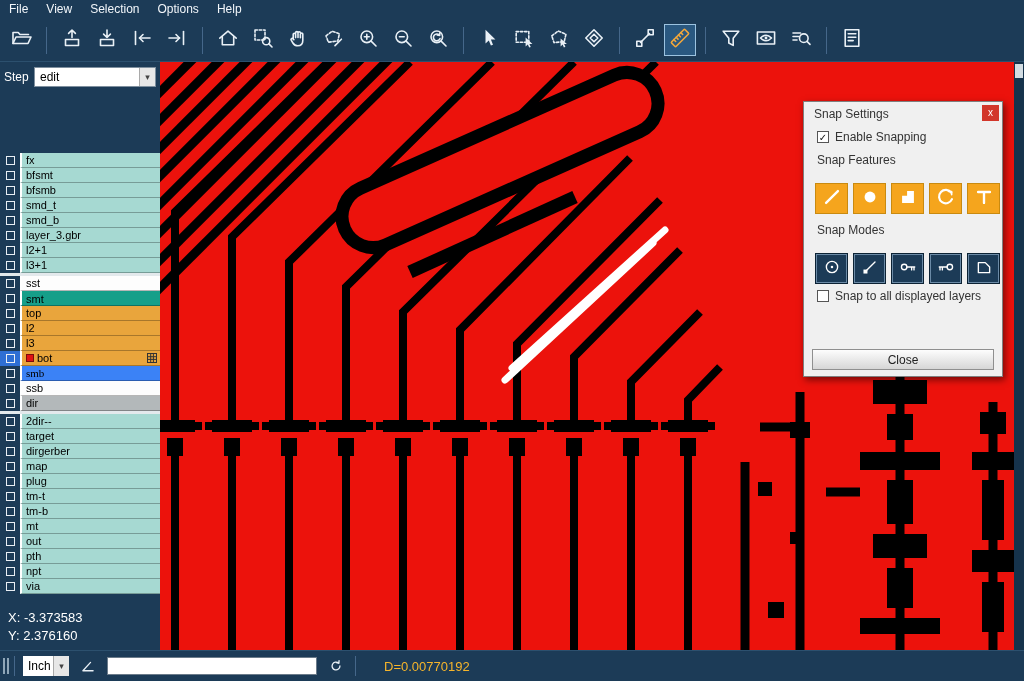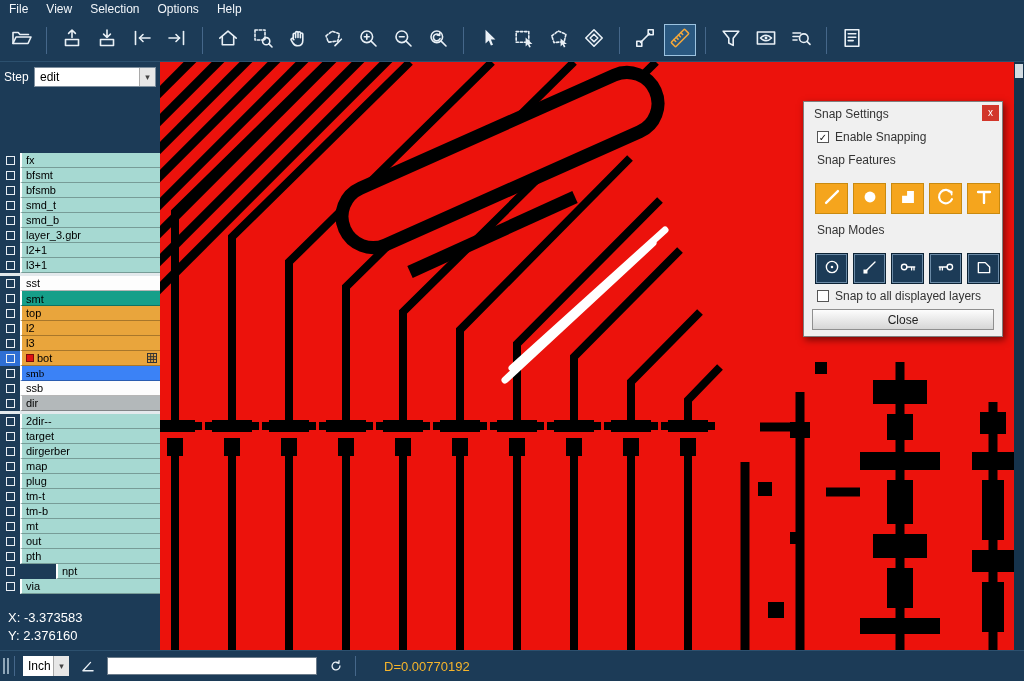--- a/index.html
+++ b/index.html
@@ -39,21 +39,21 @@
     border-left:2px solid #fff; border-bottom:1px solid rgba(0,0,0,.28); position:relative; overflow:hidden; }
   .lsep { height:3px; background:#e3e9ec; }
   .swatch { width:8px; height:8px; border:1px solid #7d0b0b; margin-right:3px; flex:0 0 auto; }
   .gridicon { position:absolute; right:3px; top:2px; }
   .coords { position:absolute; left:8px; bottom:5px; color:#fff; font-size:13px; line-height:18px; }
   
   .canvas { position:absolute; left:160px; top:62px; width:854px; height:588px; background:#ec120c; overflow:hidden; }
   .scroll { position:absolute; right:0; top:62px; width:10px; bottom:31px; background:#16334c; }
   .scrollthumb { position:absolute; top:2px; left:1px; width:8px; height:14px; background:#d3dde3; }
   
-  .dialog { position:absolute; left:803px; top:101px; width:200px; height:236px;
+  .dialog { position:absolute; left:803px; top:101px; width:200px; height:276px;
     background:#f0f0f0; border:1px solid #7f7f7f; box-shadow:2px 3px 7px rgba(0,0,0,.5);
     z-index:40; color:#333; font-size:12px; }
   .dtitle { height:23px; display:flex; align-items:center; padding-left:10px; font-size:12px; color:#333; }
   .dclose { position:absolute; top:3px; right:3px; width:17px; height:16px; background:#d2362a;
     color:#fff; display:flex; align-items:center; justify-content:center; font-size:10px; line-height:1; cursor:default; }
   .dcheckrow { display:flex; align-items:center; gap:6px; padding:5px 0 0 13px; }
   .cbox { width:12px; height:12px; border:1px solid #555; background:#fff; display:flex;
     align-items:center; justify-content:center; font-size:10px; color:#111; flex:0 0 auto; }
   .dlabel { padding:9px 0 16px 13px; color:#333; }
   .featrow { display:flex; gap:5px; padding-left:11px; }
@@ -595,21 +595,21 @@
           <span class="chkbox"></span>
         </div>
         <div class="lname" style="background: rgb(166, 217, 210);">
           <span>pth</span>
         </div>
       </div>
       <div class="lrow">
         <div class="chkcell">
           <span class="chkbox"></span>
         </div>
-        <div class="lname" style="background: rgb(166, 217, 210); margin-left: 36px;">
+        <div class="lname" style="background: rgb(166, 217, 210);">
           <span>npt</span>
         </div>
       </div>
       <div class="lrow">
         <div class="chkcell">
           <span class="chkbox"></span>
         </div>
         <div class="lname" style="background: rgb(166, 217, 210);">
           <span>via</span>
         </div>

